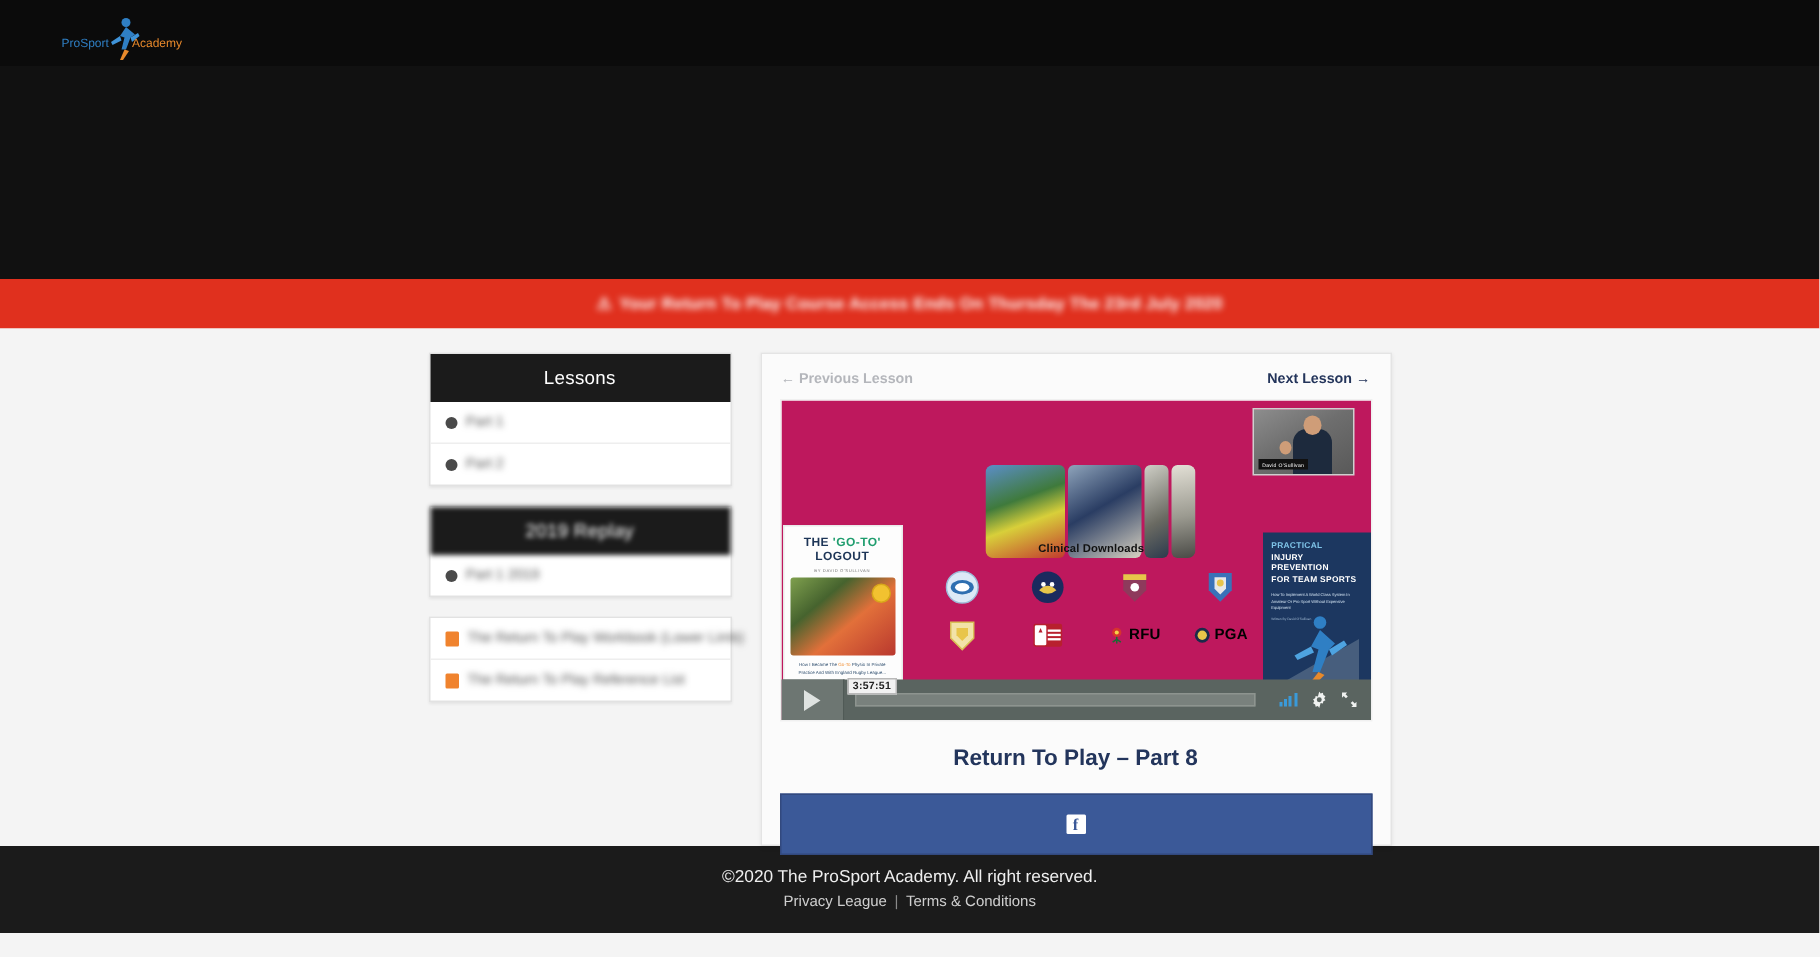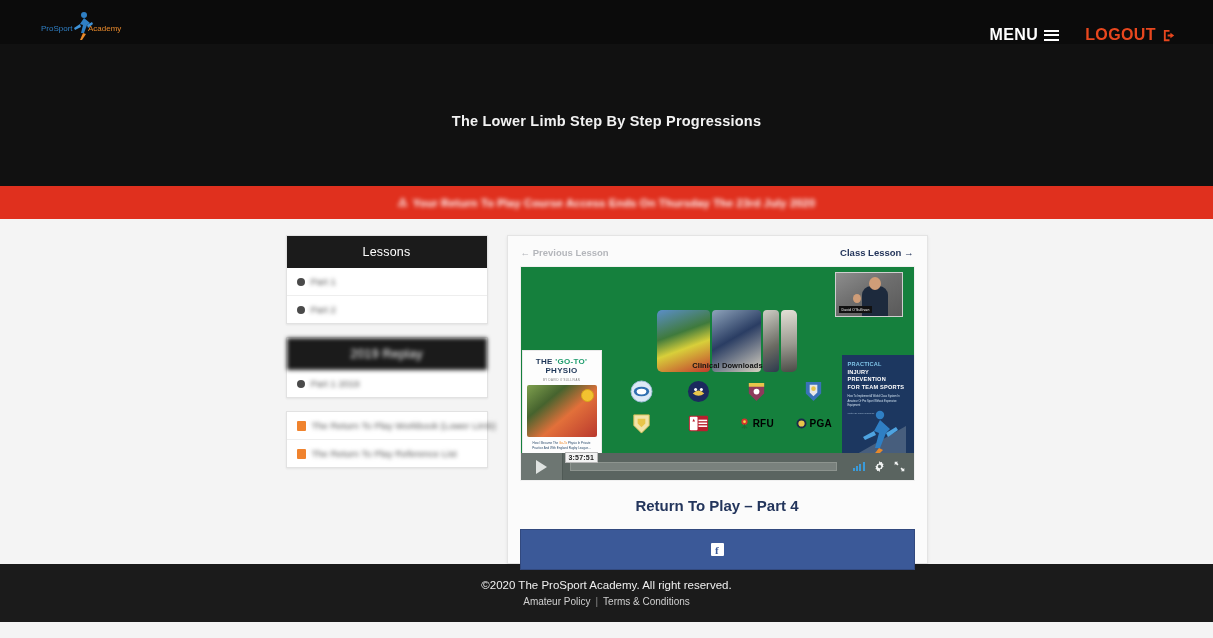--- a/index.html
+++ b/index.html
@@ -104,21 +104,21 @@
   }
   .prev-lesson { color: #b4b6bb; font-weight: bold; cursor: pointer; }
   .next-lesson { color: #24355b; font-weight: bold; cursor: pointer; }
 
   
   .video {
     position: relative; width: 100%; height: 215px;
     background: #ffffff; overflow: hidden;
     border: 1px solid #f0f0f0;
   }
-  .slide { position: absolute; inset: 0; background: #15803d; text-decoration: underline; }
+  .slide { position: absolute; inset: 0; background: #be185d; text-decoration: underline; }
 
   
   .collage {
     position: absolute; left: 136px; top: 43px;
     width: 140px; height: 62px;
     display: flex; gap: 2px;
     border-radius: 5px; overflow: hidden;
   }
   .collage div { height: 100%; border-radius: 4px; }
   .c1 { width: 54px; background: linear-gradient(160deg,#5b8ec9 0%,#3f7a3c 38%,#d8cf3a 60%,#c23a2e 100%); }
@@ -279,41 +279,23 @@
       <text x="48" y="22" font-family="Liberation Sans, sans-serif" font-size="8" fill="#e8892b">Academy</text>
       <g>
         <circle cx="44" cy="6" r="3" fill="#2f7fc4"></circle>
         <path d="M44 9 L40 15 L43 16 L41 24 L44 24 L47 16 L50 14 Z" fill="#2f7fc4"></path>
         <path d="M40 15 L34 19 L35 21 L41 18 Z" fill="#3f93d8"></path>
         <path d="M43 24 L40 31 L42 31 L46 25 Z" fill="#e8892b"></path>
         <path d="M47 16 L52 13 L53 15 L48 19 Z" fill="#3f93d8"></path>
       </g>
     </svg>
   </div>
-  <div class="nav-right">
-    <div class="nav-item nav-menu">
-      <span>MENU</span>
-      <span class="burger">
-          <i></i>
-          <i></i>
-          <i></i>
-        </span>
-    </div>
-    <div class="nav-item nav-logout">
-      <span>LOGOUT</span>
-      <svg class="logout-ico" viewBox="0 0 16 16">
-        <path d="M2 2 h6 v2 H4 v8 h4 v2 H2 Z" fill="#e8471e"></path>
-        <path d="M9 5 l4 3 l-4 3 v-2 H6 V7 h3 Z" fill="#e8471e"></path>
-      </svg>
-    </div>
-  </div>
 </div>
 
 <div class="hero">
-  <div class="hero-sub">The Lower Limb Step By Step Progressions</div>
 </div>
 
 <div class="alert">
   <div class="alert-text">
     <span class="warn-ico">⚠</span>
     <span>Your Return To Play Course Access Ends On Thursday The 23rd July 2020</span>
   </div>
 </div>
 
 <div class="page">
@@ -350,21 +332,21 @@
         <span class="label">The Return To Play Reference List</span>
       </div>
     </div>
 
   </div>
 
   <div class="main">
 
     <div class="lesson-nav">
       <span class="prev-lesson">← Previous Lesson</span>
-      <span class="next-lesson">Class Lesson →</span>
+      <span class="next-lesson">Next Lesson →</span>
     </div>
 
     <div class="video">
       <div class="slide">
 
         <div class="collage">
           <div class="c1"></div>
           <div class="c2"></div>
           <div class="c3"></div>
           <div class="c4"></div>
@@ -374,21 +356,21 @@
           <div class="person"></div>
           <div class="head"></div>
           <div class="hand"></div>
           <div class="namebar">David O'Sullivan</div>
         </div>
 
         <div class="book-left">
           <div class="bl-t1">
             <span>THE </span><em>'GO-TO'</em>
           </div>
-          <div class="bl-t2">PHYSIO</div>
+          <div class="bl-t2">LOGOUT</div>
           <div class="bl-by">BY DAVID O'SULLIVAN</div>
           <div class="bl-photo">
             <div class="bl-badge"></div>
           </div>
           <div class="bl-cap">
             <span>How I Became The </span><em>Go-To</em><span> Physio In Private Practice And With England Rugby League...</span>
           </div>
         </div>
 
         <div class="clinical">
@@ -482,29 +464,29 @@
             <circle cx="8" cy="8" r="2.4" fill="#5a6460"></circle>
           </svg>
           <svg class="fs-ico" viewBox="0 0 16 16">
             <path d="M1 1 h5 L4.4 2.6 6.6 4.8 4.8 6.6 2.6 4.4 1 6 Z" fill="#f0f2f1"></path>
             <path d="M15 15 h-5 l1.6 -1.6 -2.2 -2.2 1.8 -1.8 2.2 2.2 1.6 -1.6 Z" fill="#f0f2f1"></path>
           </svg>
         </div>
       </div>
     </div>
 
-    <div class="lesson-title">Return To Play – Part 4</div>
+    <div class="lesson-title">Return To Play – Part 8</div>
 
     <div class="fb-btn">
       <span class="fb-ico">f</span>
     </div>
 
   </div>
 </div>
 
 <div class="footer">
   <div class="copy">©2020 The ProSport Academy. All right reserved.</div>
   <div class="legal">
-    <a>Amateur Policy</a>
+    <a>Privacy League</a>
     <span>|</span>
     <a>Terms &amp; Conditions</a>
   </div>
 </div>
 
 </body></html>

